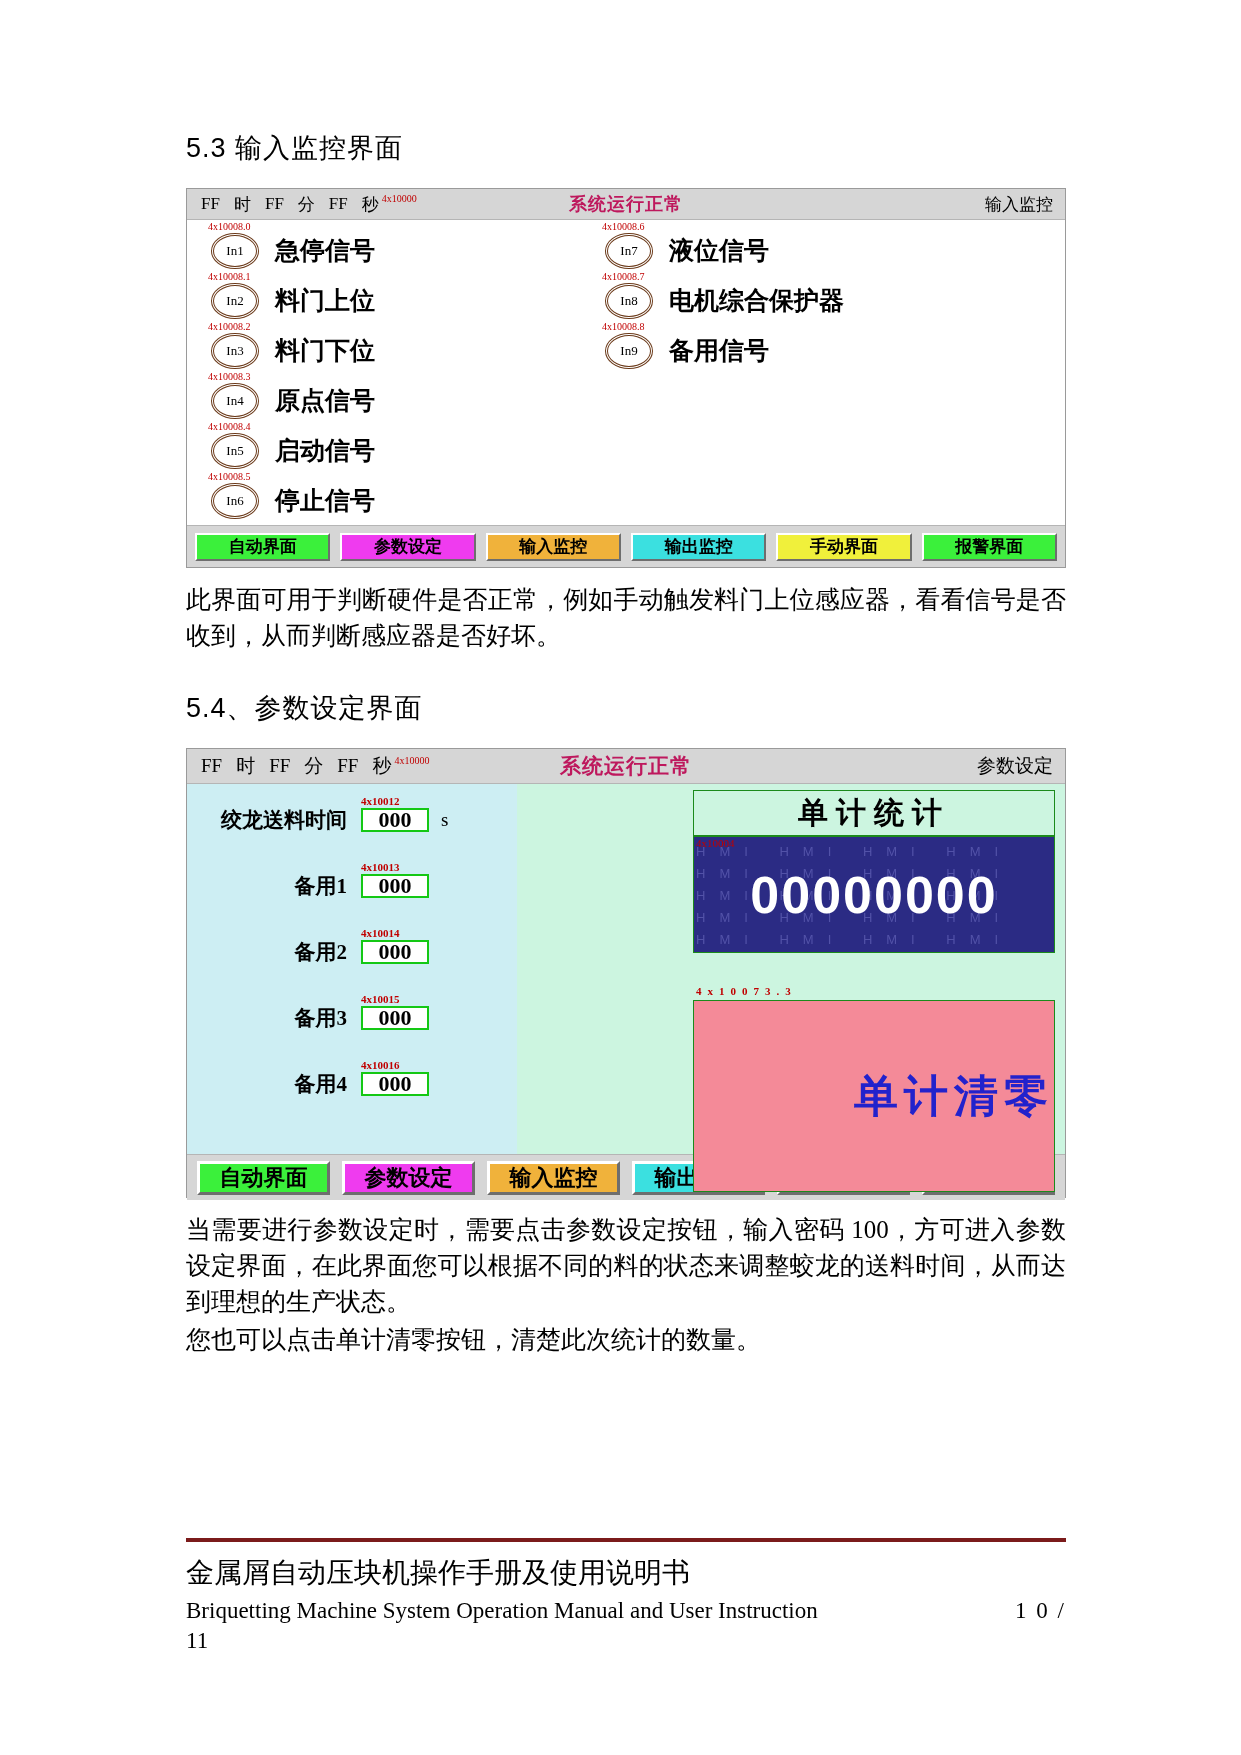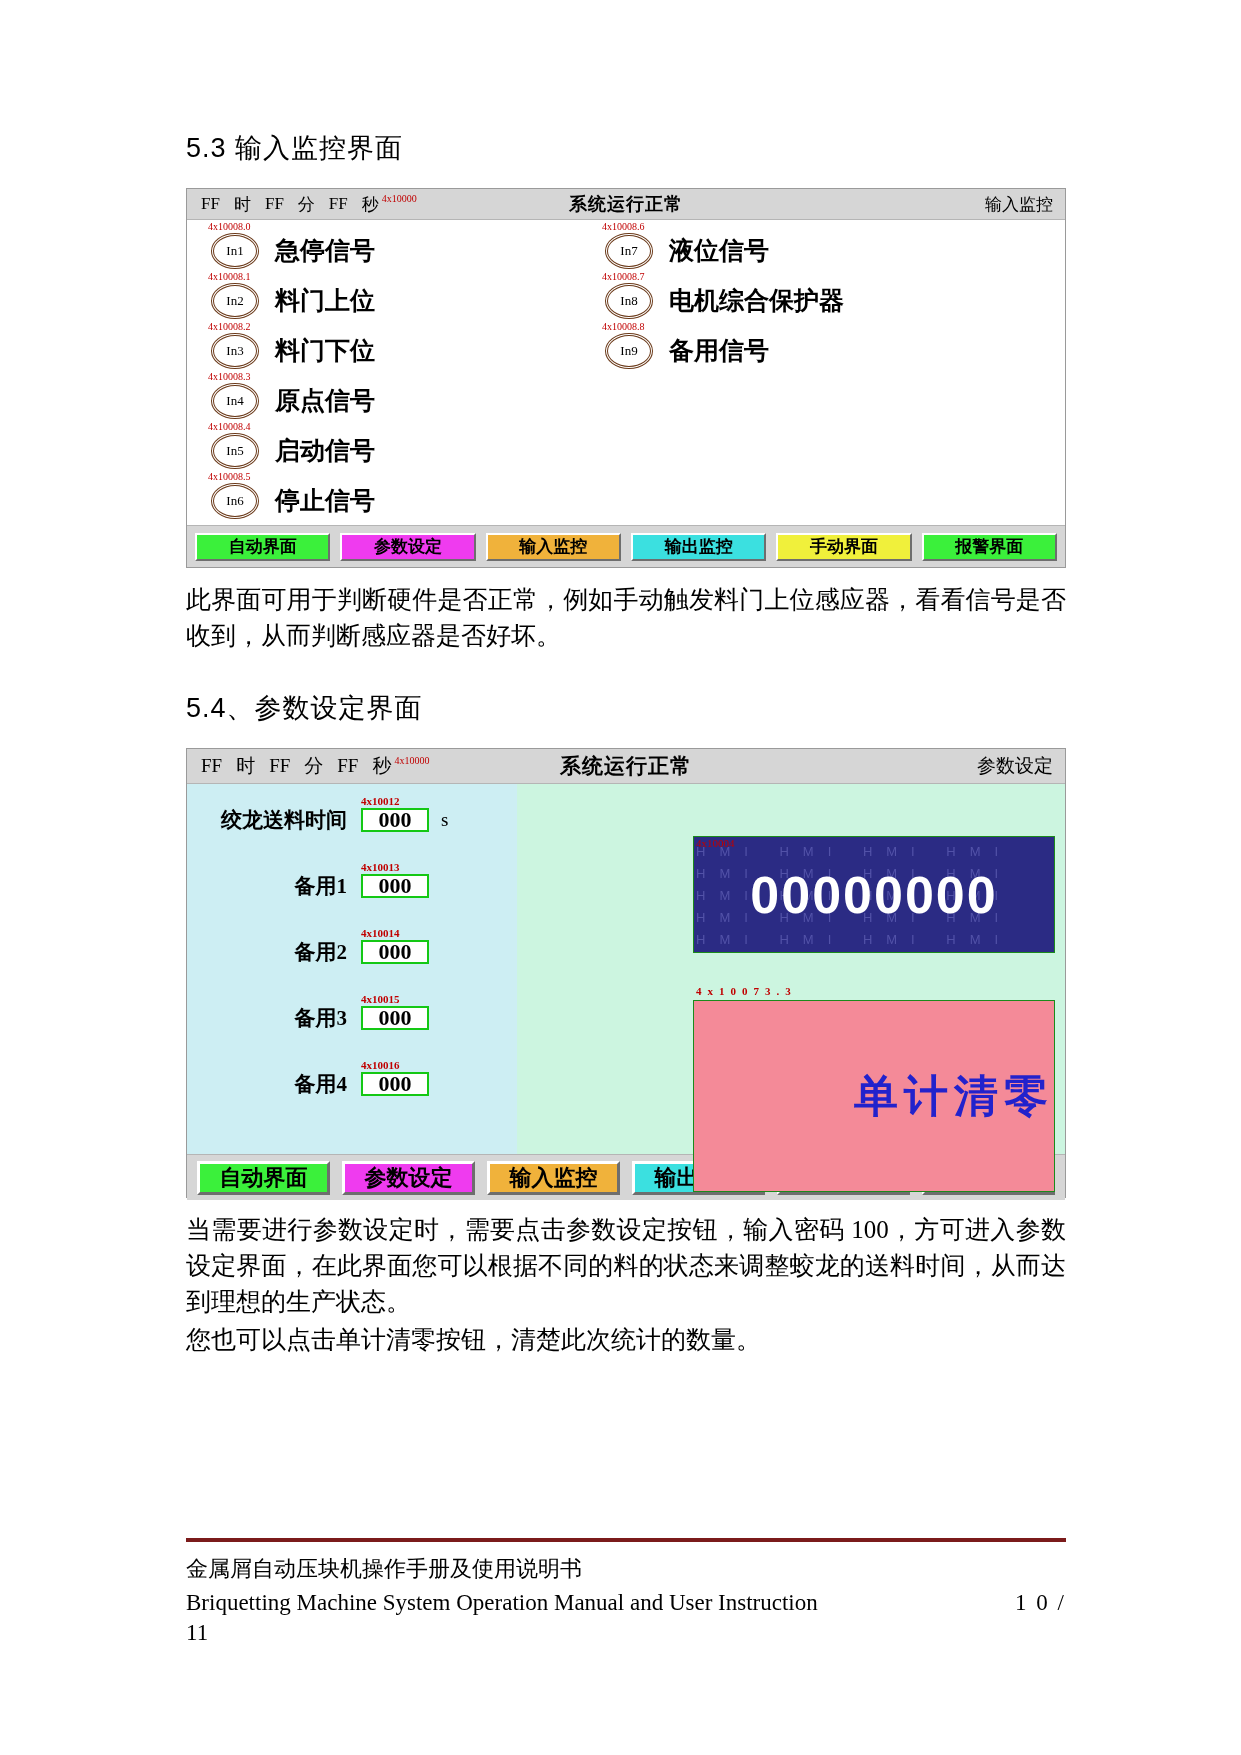--- a/index.html
+++ b/index.html
@@ -35,21 +35,21 @@
     height:30px;background:#d6d6d6;border-bottom:1px solid #b5b5b5;
     display:flex;align-items:center;position:relative;
     font-size:17px;
   }
   .hmi-top .seg{margin-left:14px;white-space:nowrap;}
   .hmi-top .tag{
     color:#c00000;font-size:10px;position:relative;top:-6px;margin-left:3px;
   }
   .hmi-top .center{
     position:absolute;left:0;right:0;text-align:center;
-    color:#000000;font-weight:bold;font-size:18px;letter-spacing:1px;
+    color:#be185d;font-weight:bold;font-size:18px;letter-spacing:1px;
   }
   .hmi-top .right{
     position:absolute;right:12px;font-size:17px;
   }
   .dots{
     position:absolute;left:0;right:0;top:50%;height:0;
     border-top:1px dotted #9b9b9b;z-index:0;
   }
   .hmi-top > *{position:relative;z-index:1;}
 
@@ -149,21 +149,21 @@
     flex:1;height:34px;border:3px solid #ffffff;border-right-color:#6e6e6e;border-bottom-color:#6e6e6e;
     display:flex;align-items:center;justify-content:center;
     font-size:22px;font-weight:bold;font-family:"Liberation Serif", serif;
     white-space:nowrap;box-sizing:border-box;
   }
   
   .footer{
     position:absolute;left:186px;top:1538px;width:880px;
   }
   .foot-rule{height:4px;background:#7b1b1b;width:100%;}
-  .foot-line1{font-size:22px;margin-top:12px;}
+  .foot-line1{font-size:28px;margin-top:12px;}
   .foot-line2{font-size:23px;margin-top:6px;position:relative;}
   .foot-page{position:absolute;right:0;top:0;font-size:23px;letter-spacing:2px;}
   .foot-line3{font-size:23px;margin-top:4px;}
 </style>
 </head>
 <body>
 
 <div class="page">
   <div class="content">
 
@@ -314,20 +314,21 @@
             <span class="numbox">
               <span class="addr2">4x10016</span>
               <span>000</span>
             </span>
           </div>
         </div>
 
         <div class="ps-mid"></div>
 
         <div class="ps-right">
+          <div class="counter-title">单计统计</div>
           <div class="counter-disp">
             <span class="counter-addr">4x10004</span>
             <div class="hmi-watermark">HMI HMI HMI HMI HMI HMI HMI HMI HMI HMI HMI HMI HMI HMI HMI HMI HMI HMI HMI HMI HMI HMI HMI HMI HMI HMI HMI HMI HMI HMI HMI HMI HMI HMI HMI HMI HMI HMI HMI HMI HMI HMI HMI HMI HMI HMI HMI HMI</div>
             <div class="counter-val">00000000</div>
           </div>
           <div class="reset-btn">
             <span class="reset-addr">4x10073.3</span>
             <span>单计清零</span>
           </div>
         </div>

